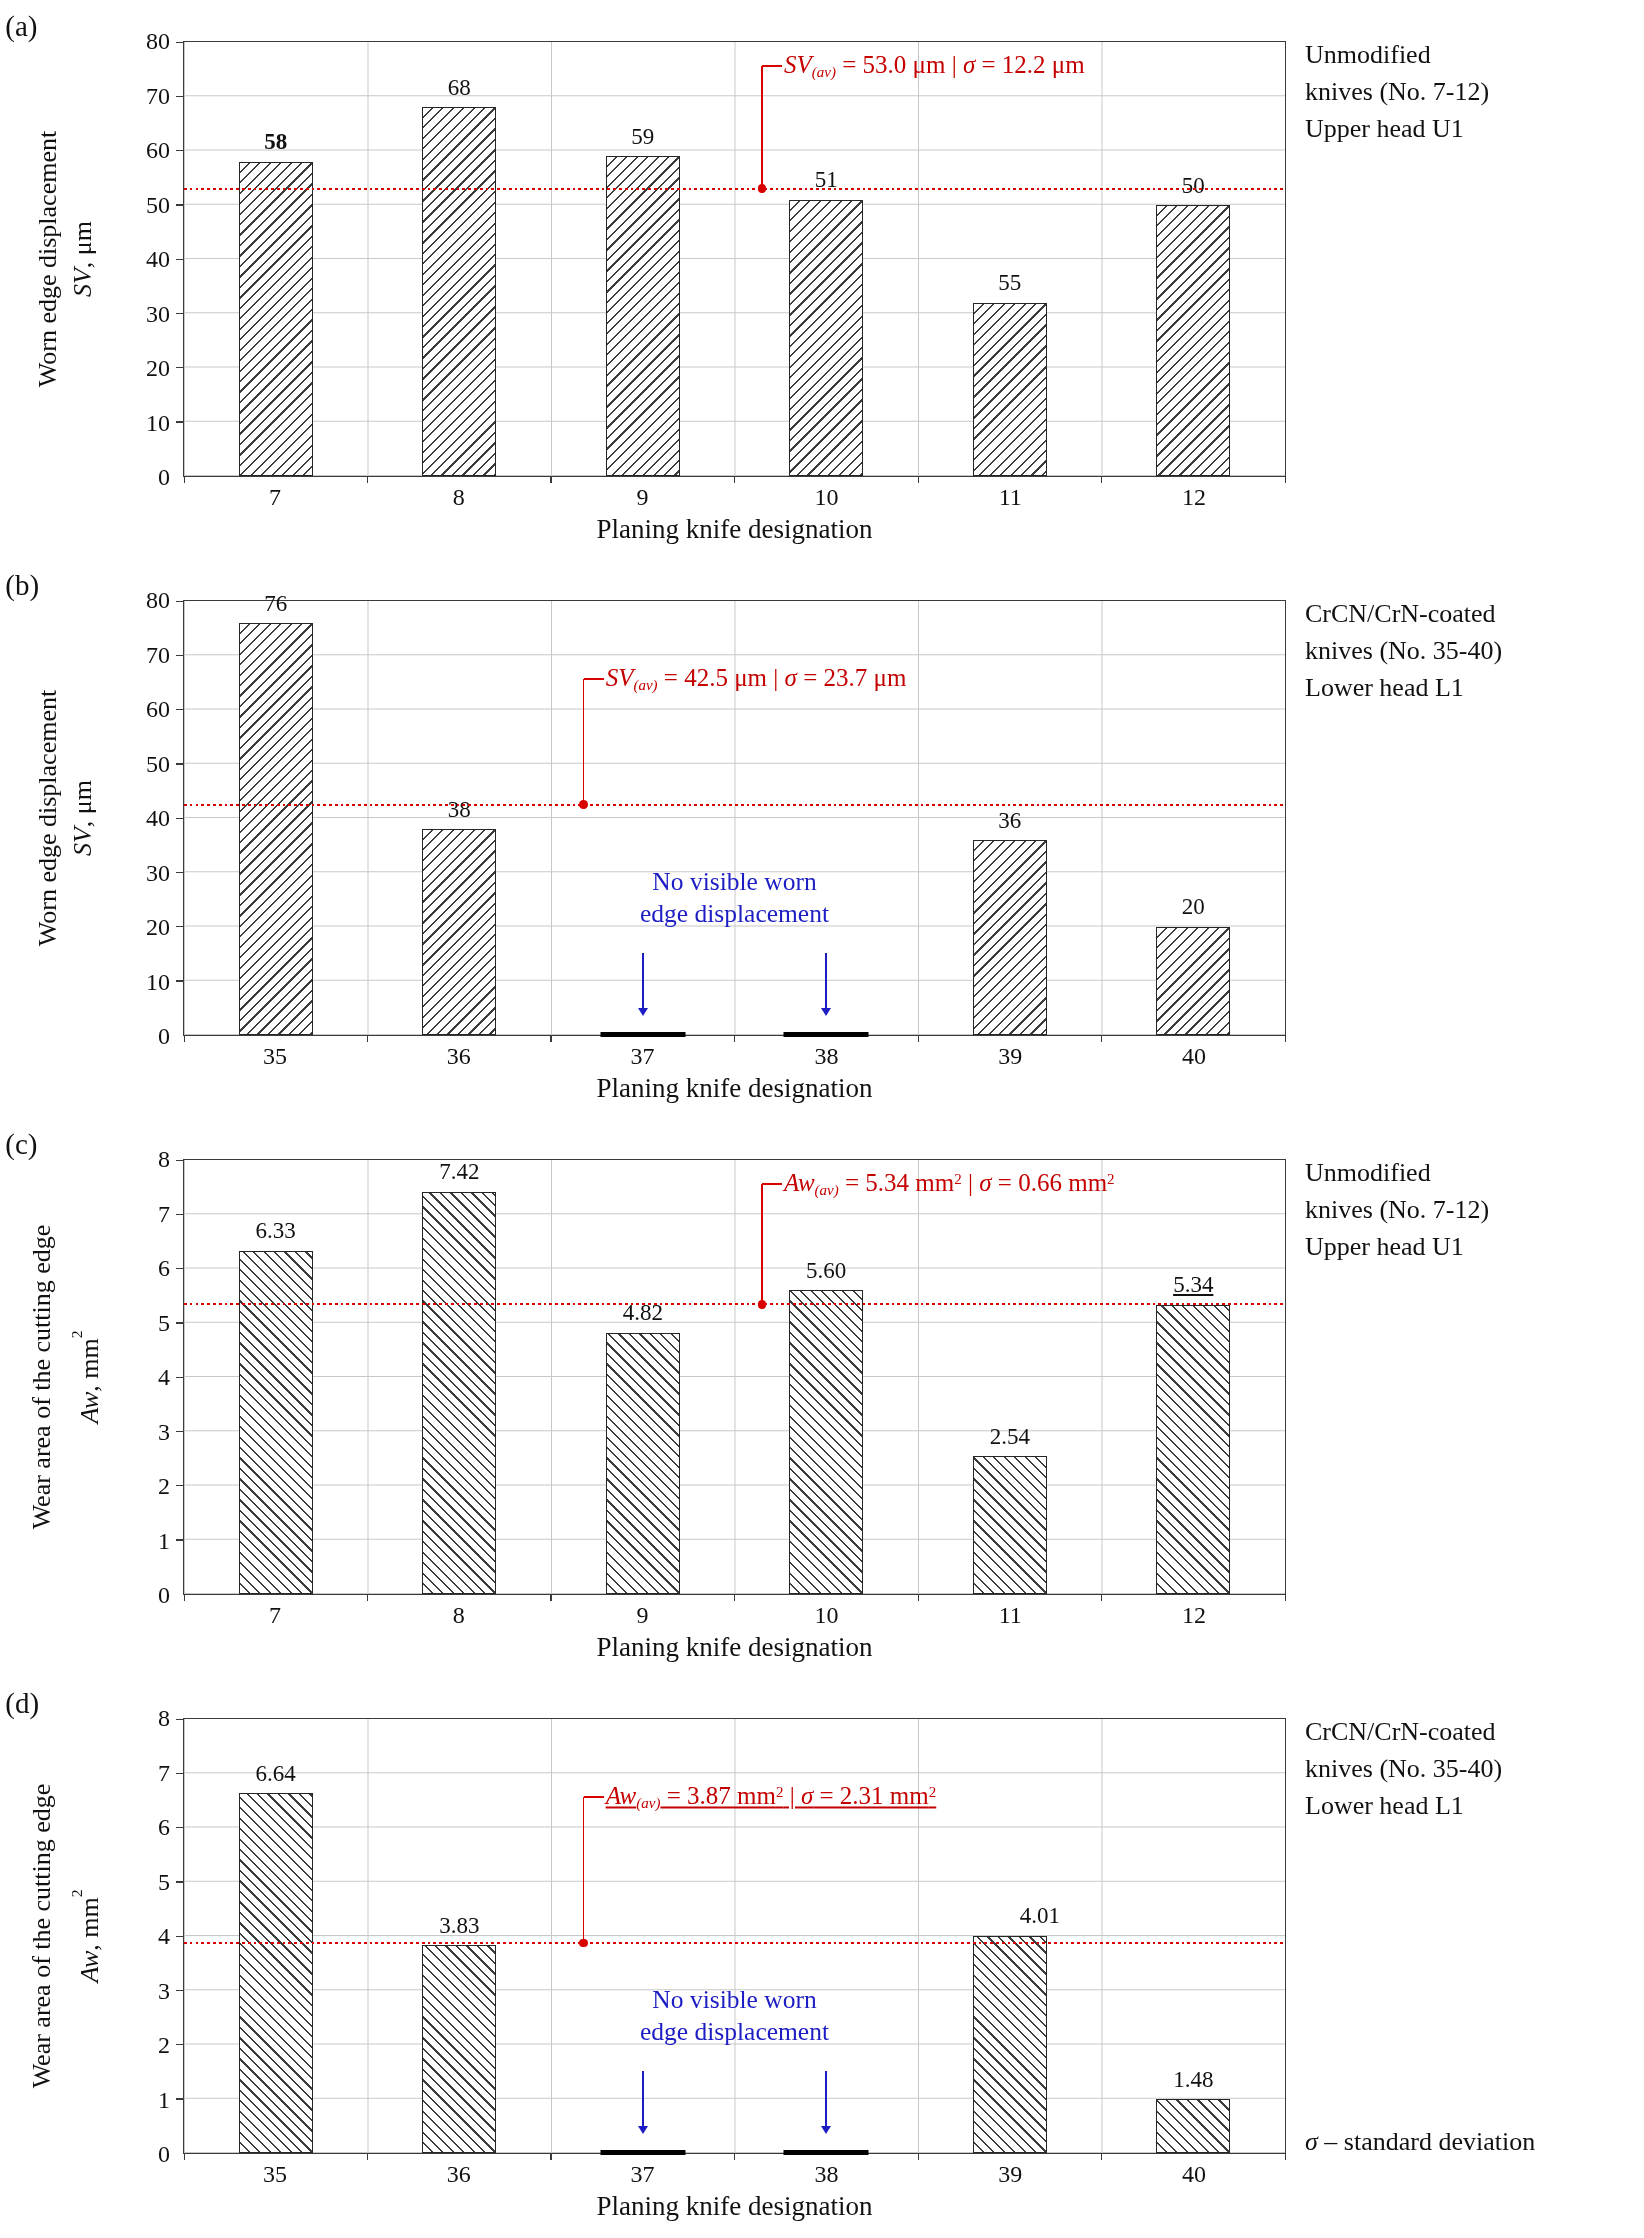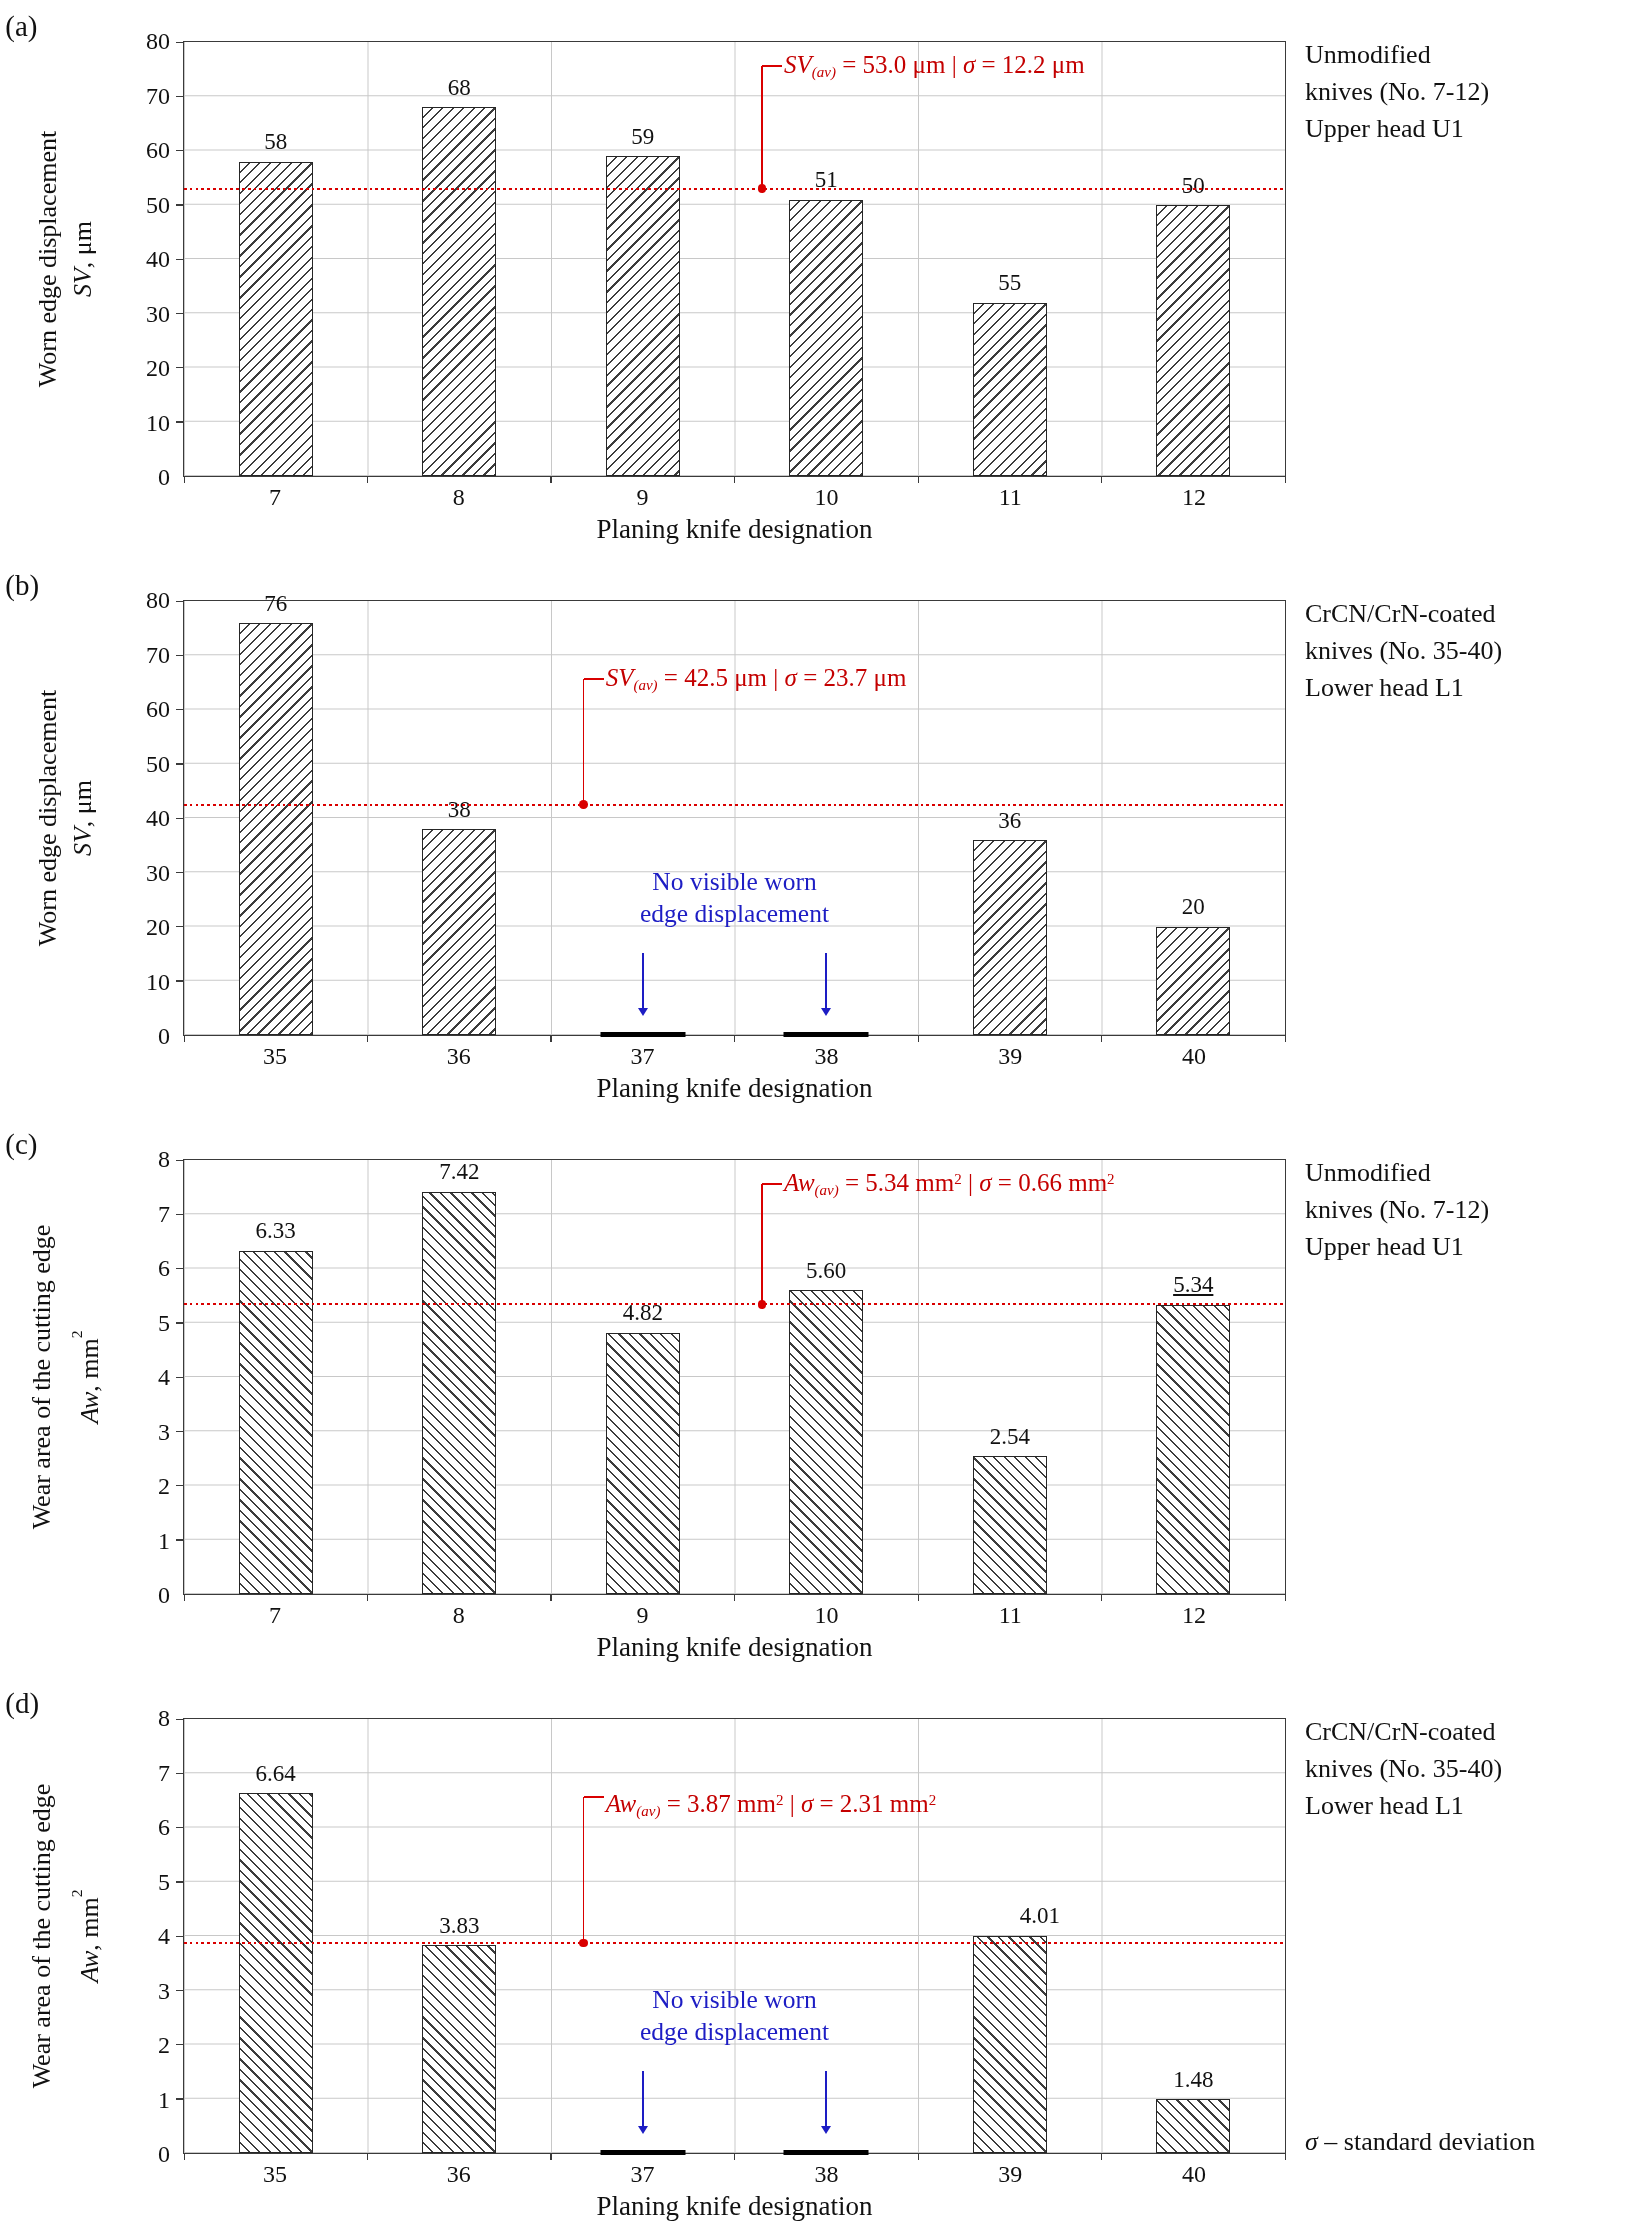--- a/index.html
+++ b/index.html
@@ -81,21 +81,21 @@
         <div class="xtickmark" style="left: calc(100% - 0.5px);"></div>
         <div class="ytickmark" style="top: calc(87.5% - 0.5px);"></div>
         <div class="ytickmark" style="top: calc(75% - 0.5px);"></div>
         <div class="ytickmark" style="top: calc(62.5% - 0.5px);"></div>
         <div class="ytickmark" style="top: calc(50% - 0.5px);"></div>
         <div class="ytickmark" style="top: calc(37.5% - 0.5px);"></div>
         <div class="ytickmark" style="top: calc(25% - 0.5px);"></div>
         <div class="ytickmark" style="top: calc(12.5% - 0.5px);"></div>
         <div class="ytickmark" style="top: calc(0% - 0.5px);"></div>
         <div class="bar" style="left: 8.33333%; height: 72.5%;"></div>
-        <div class="barlabel" style="left: 8.33333%; bottom: calc(72.5% + 6.4px);">58</div>
+        <div class="barlabel" style="left: 8.33333%; bottom: calc(72.5% + 6.4px); font-weight: bold;">58</div>
         <div class="bar" style="left: 25%; height: 85%;"></div>
         <div class="barlabel" style="left: 25%; bottom: calc(85% + 6.4px);">68</div>
         <div class="bar" style="left: 41.6667%; height: 73.75%;"></div>
         <div class="barlabel" style="left: 41.6667%; bottom: calc(73.75% + 6.4px); margin-top: 12px;">59</div>
         <div class="bar" style="left: 58.3333%; height: 63.75%;"></div>
         <div class="barlabel" style="left: 58.3333%; bottom: calc(63.75% + 6.4px);">51</div>
         <div class="bar" style="left: 75%; height: 40%;"></div>
         <div class="barlabel" style="left: 75%; bottom: calc(40% + 6.4px);">55</div>
         <div class="bar" style="left: 91.6667%; height: 62.5%;"></div>
         <div class="barlabel" style="left: 91.6667%; bottom: calc(62.5% + 6.4px);">50</div>
@@ -305,21 +305,21 @@
         <div class="zerobar" style="left: 41.6667%;"></div>
         <div class="zerobar" style="left: 58.3333%;"></div>
         <div class="bar" style="left: 75%; height: 50.125%;"></div>
         <div class="barlabel" style="left: 75%; bottom: calc(50.125% + 6.4px); margin-left: 30px;">4.01</div>
         <div class="bar" style="left: 91.6667%; height: 12.375%;"></div>
         <div class="barlabel" style="left: 91.6667%; bottom: calc(12.375% + 6.4px);">1.48</div>
         <div class="avgline" style="top: calc(51.625% - 1.1px);"></div>
         <div class="leader" style="left: calc(36.3% - 0.8px); top: 78px; height: calc(51.625% - 78px);"></div>
         <div class="dot" style="left: calc(36.3% - 4.3px); top: calc(51.625% - 4.3px);"></div>
         <div class="conn" style="left: 36.3%; top: 77px;"></div>
-        <div class="ann" style="left: calc(36.3% + 22px); top: 86px;"><span class="it">Aw</span><span class="sub it">(av)</span><span> = 3.87 mm</span><span class="sup">2</span><span> | </span><span class="it">σ</span><span> = 2.31 mm</span><span class="sup">2</span></div>
+        <div class="ann" style="left: calc(36.3% + 22px); top: 78px; text-decoration: underline;"><span class="it">Aw</span><span class="sub it">(av)</span><span> = 3.87 mm</span><span class="sup">2</span><span> | </span><span class="it">σ</span><span> = 2.31 mm</span><span class="sup">2</span></div>
         <div class="noviz">
           <div class="noviz-line">No visible worn</div>
           <div class="noviz-line">edge displacement</div>
         </div>
         <div class="arrow" style="left: calc(41.6667% - 1.1px);"></div>
         <div class="arrow" style="left: calc(58.3333% - 1.1px);"></div>
       </div>
     <div class="xticks">
         <span class="xtick" style="left: 8.33333%;">35</span>
         <span class="xtick" style="left: 25%;">36</span>

